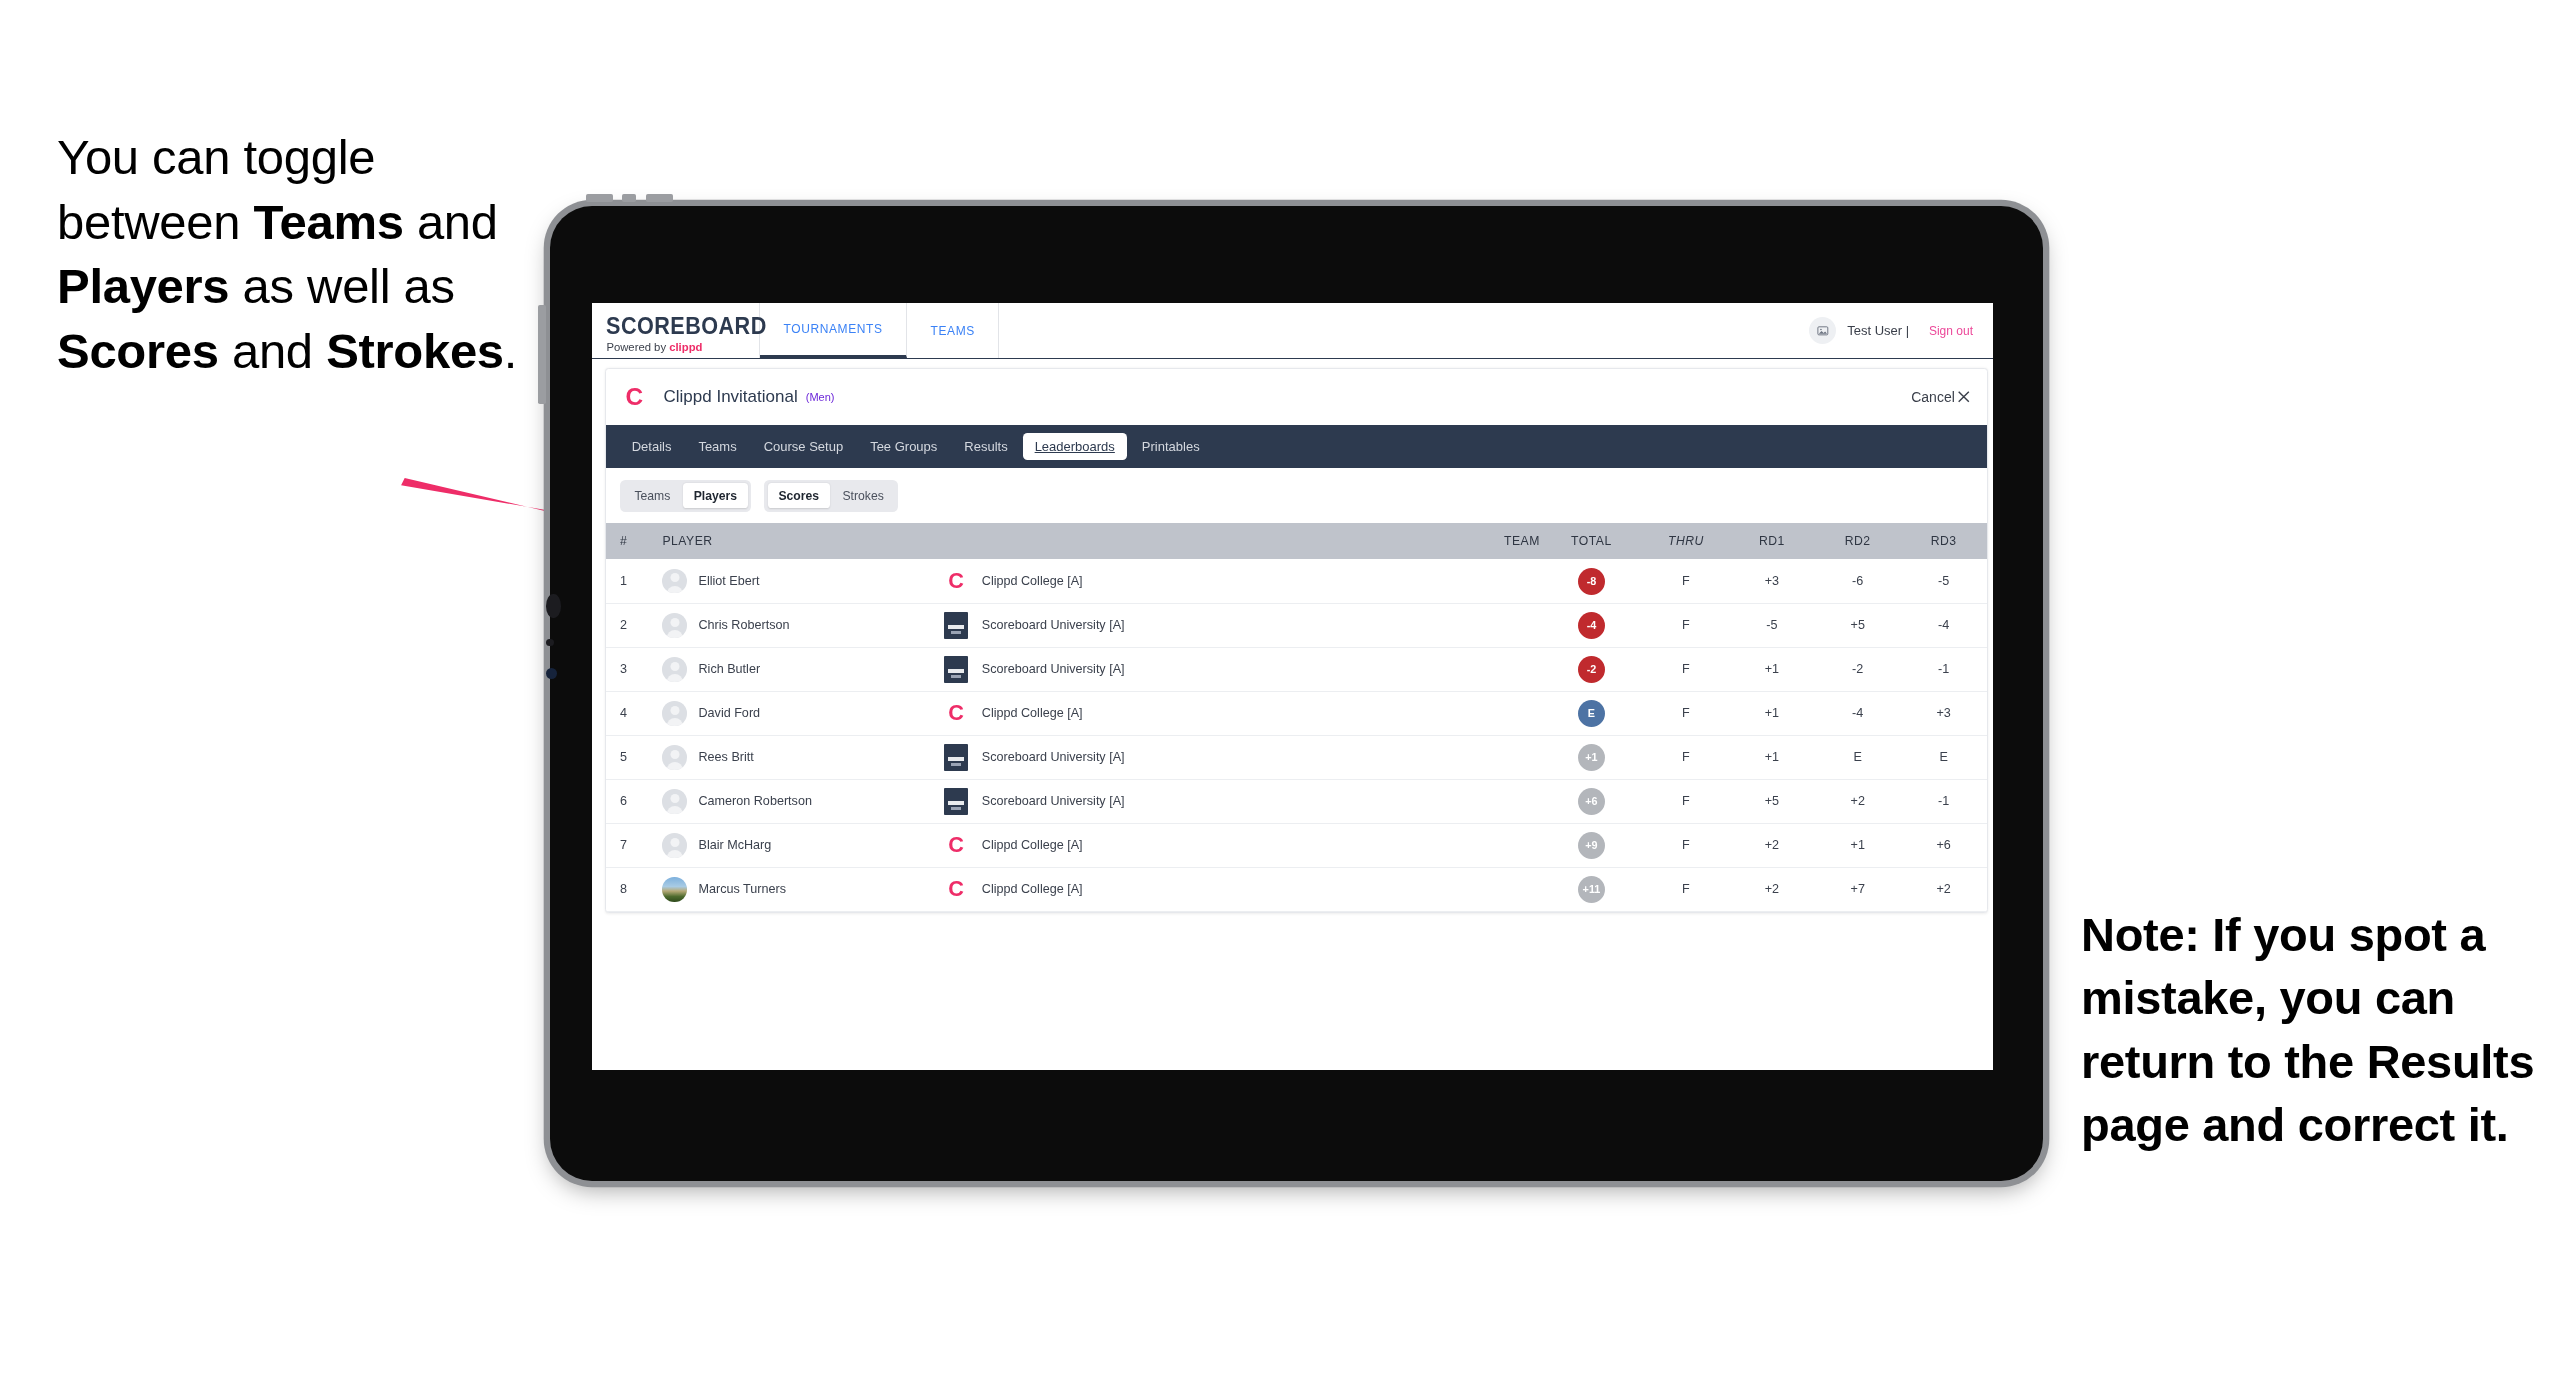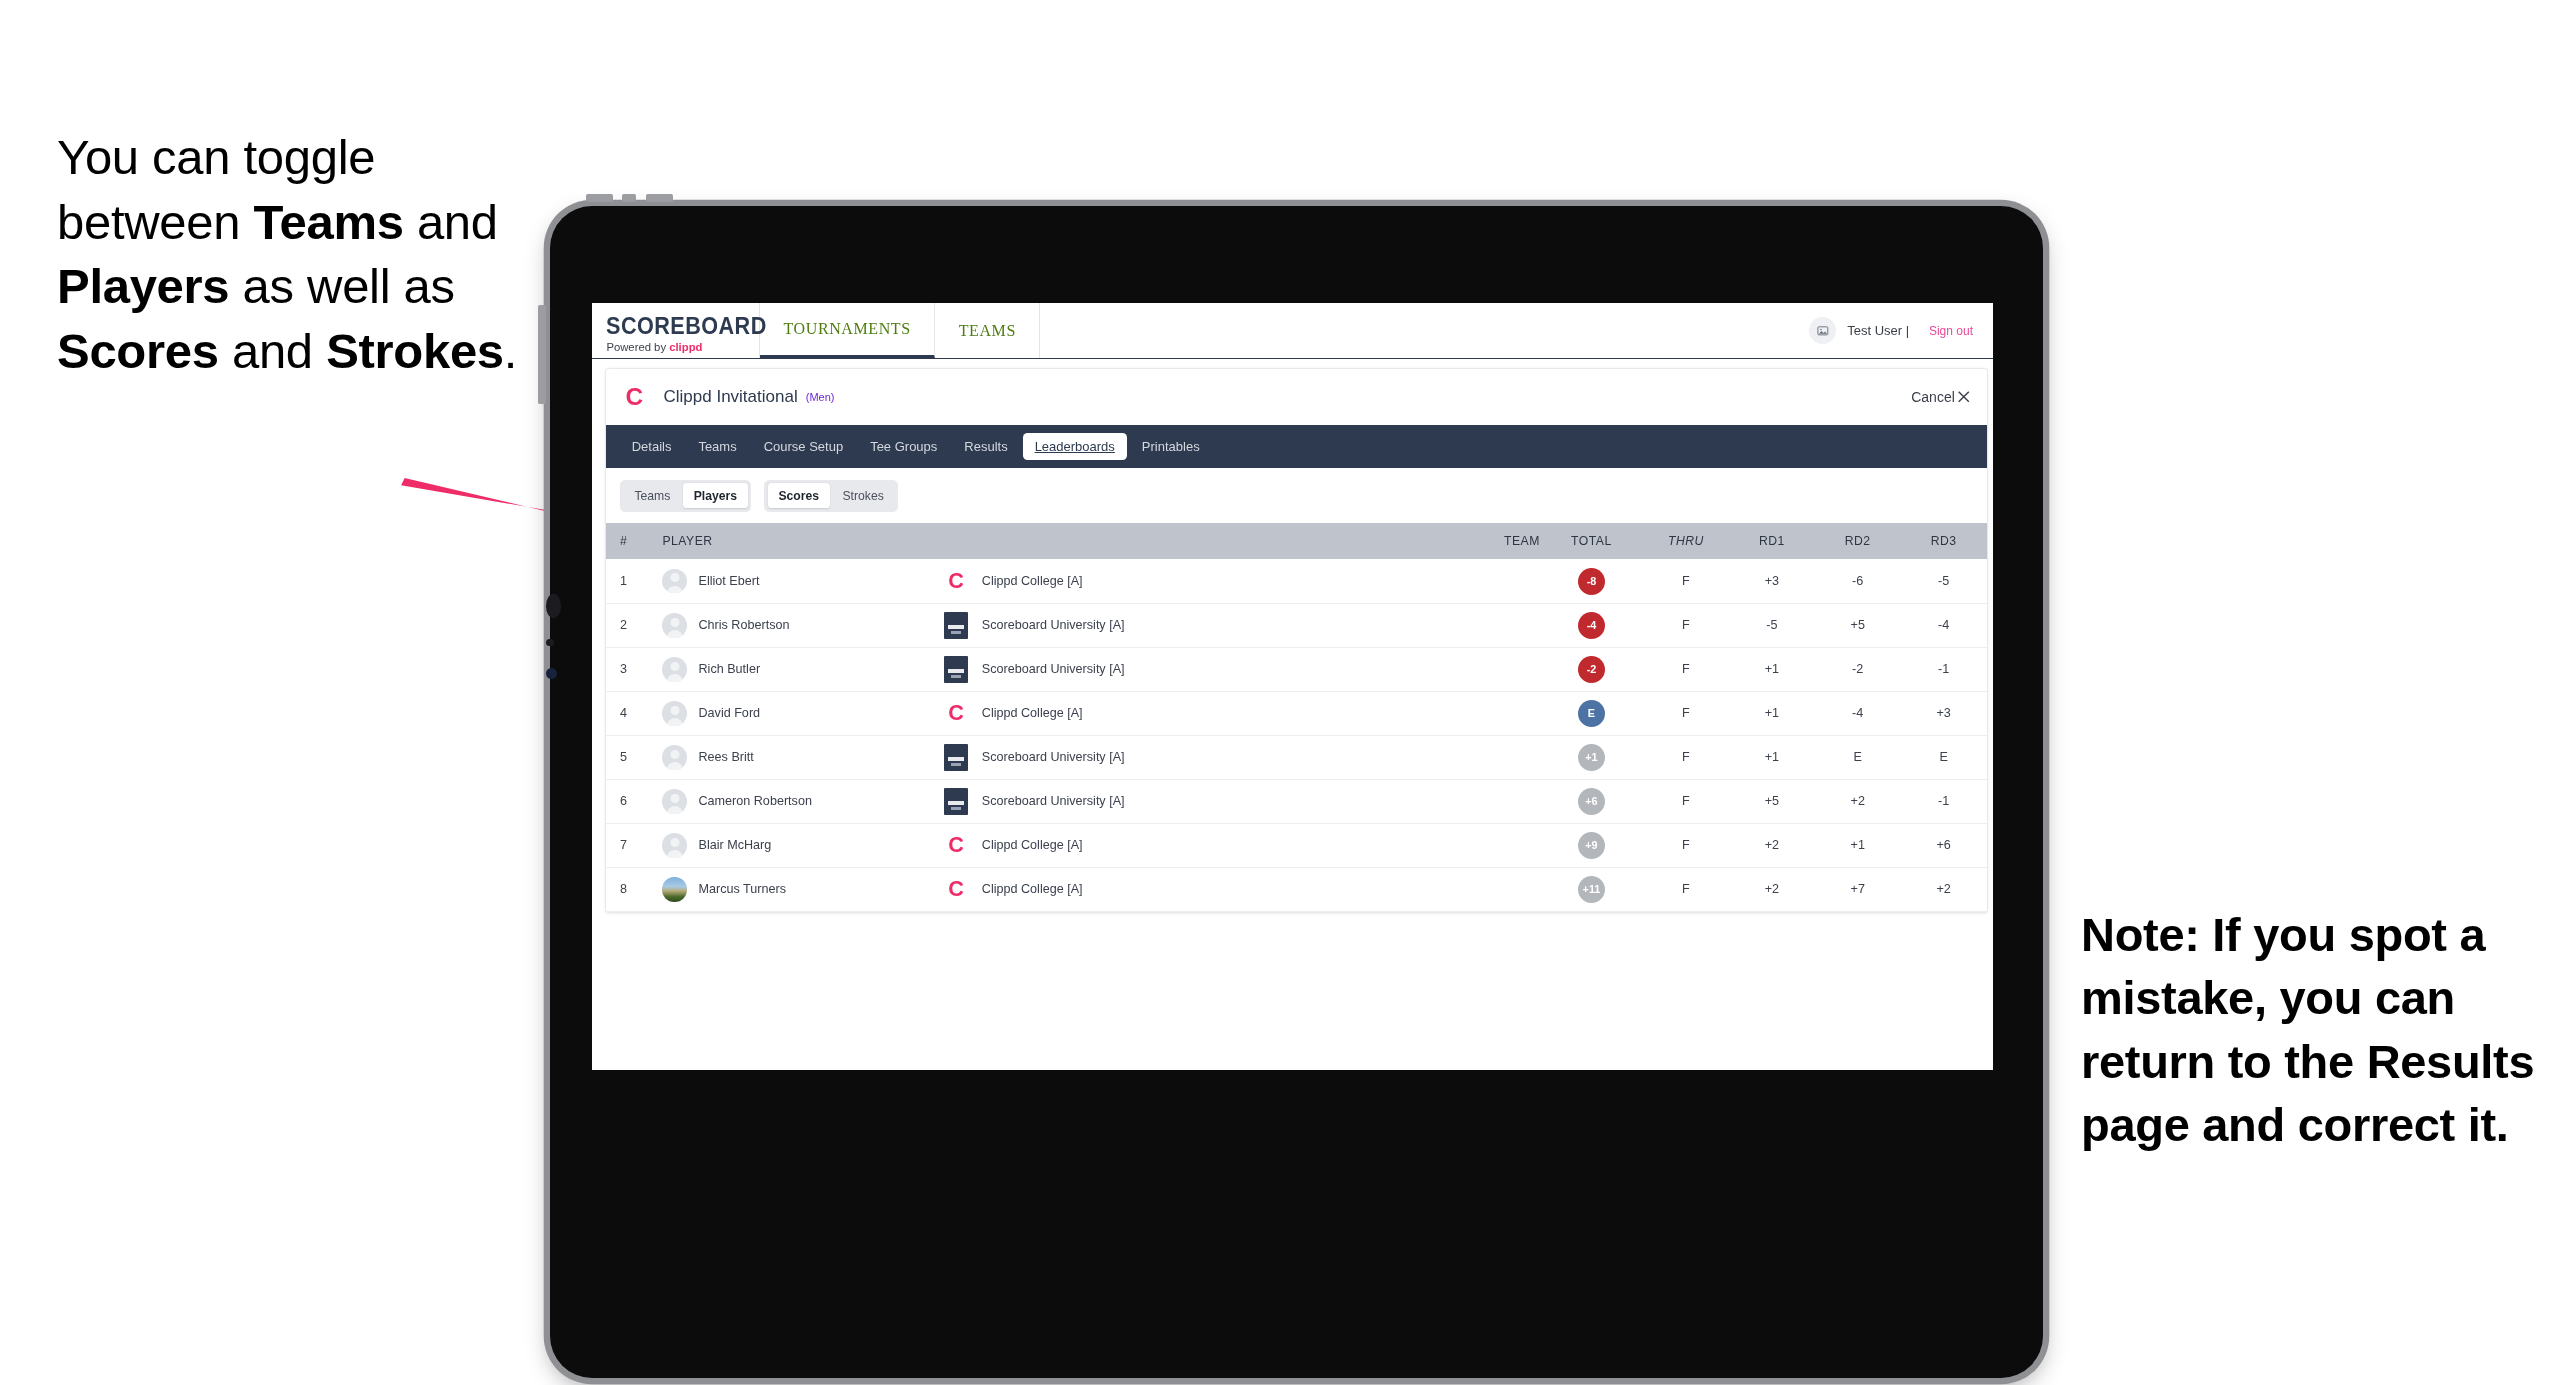--- a/index.html
+++ b/index.html
@@ -21,21 +21,21 @@
   #annot-left { left: 57px; top: 125px; width: 506px; font-size: 49px; }
   #annot-left b { font-weight: bold; }
   #annot-right { left: 2081px; top: 903px; width: 506px; font-size: 47px; font-weight: bold; line-height: 1.35; }
 
   #arrow-svg { position: absolute; left: 397px; top: 451px; width: 262px; height: 117px; }
 
   
   #tablet {
     position: absolute;
     left: 550px; top: 206px;
-    width: 1493px; height: 1172px;
+    width: 1493px; height: 975px;
     background: #0c0c0c;
     border-radius: 42px;
     box-shadow: 0 0 0 6.3px #8e9094, 0 9px 23.5px rgba(0,0,0,.34);
   }
   .tbtn { position: absolute; background: #9b9da1; border-radius: 1.8px; }
   #tbtn1 { left: 36px; top: -11.7px; width: 27px; height: 8.1px; }
   #tbtn2 { left: 72px; top: -11.7px; width: 14.4px; height: 8.1px; }
   #tbtn3 { left: 96px; top: -11.7px; width: 27px; height: 8.1px; }
   #tbtn-side { left: -11.7px; top: 99px; width: 8.1px; height: 99px; }
   .tdot { position: absolute; left: -3.6px; background: #1c1c20; border-radius: 50%; }
@@ -61,22 +61,22 @@
   #logo-block {
     width: 168px; padding: 5.4px 0 0 14.4px;
     display:flex; flex-direction:column; justify-content:center;
     border-right: 0.9px solid #e2e4e8;
   }
   #logo-main { font-size: 23.5px; font-weight: bold; color:#2d3a4f; letter-spacing: 0.5px; font-family:"Liberation Sans",sans-serif; transform: scaleX(0.92); transform-origin:left; }
   #logo-sub { font-size: 11.3px; color:#3a3f4a; margin-top:0.9px; }
   #logo-sub em { font-style: normal; color:#ee2d68; font-weight: bold; }
   .topnav {
     display:flex; align-items:center; padding: 0 23.5px;
-    font-size: 16px; color:#4d7c0f; letter-spacing:0.6px;
-    border-right:0.9px solid #e2e4e8; cursor:pointer;font-family:Liberation Serif, serif;
+    font-size: 12px; color:#3b82f6; letter-spacing:0.6px;
+    border-right:0.9px solid #e2e4e8; cursor:pointer;
   }
   .topnav.active { border-bottom: 3.6px solid #2d3a4f; }
   #topbar-spacer { flex:1; }
   #user-area { display:flex; align-items:center; gap:10.8px; padding-right:20px; }
   #user-avatar {
     width: 27px; height:27px; border-radius:50%; background:#eef0f3;
     display:flex; align-items:center; justify-content:center;
   }
   #user-text { font-size:13px; color:#3a3f4a; }
   #signout-text { font-size:12px; color:#ec4899; margin-left: 9px; cursor:pointer; }

